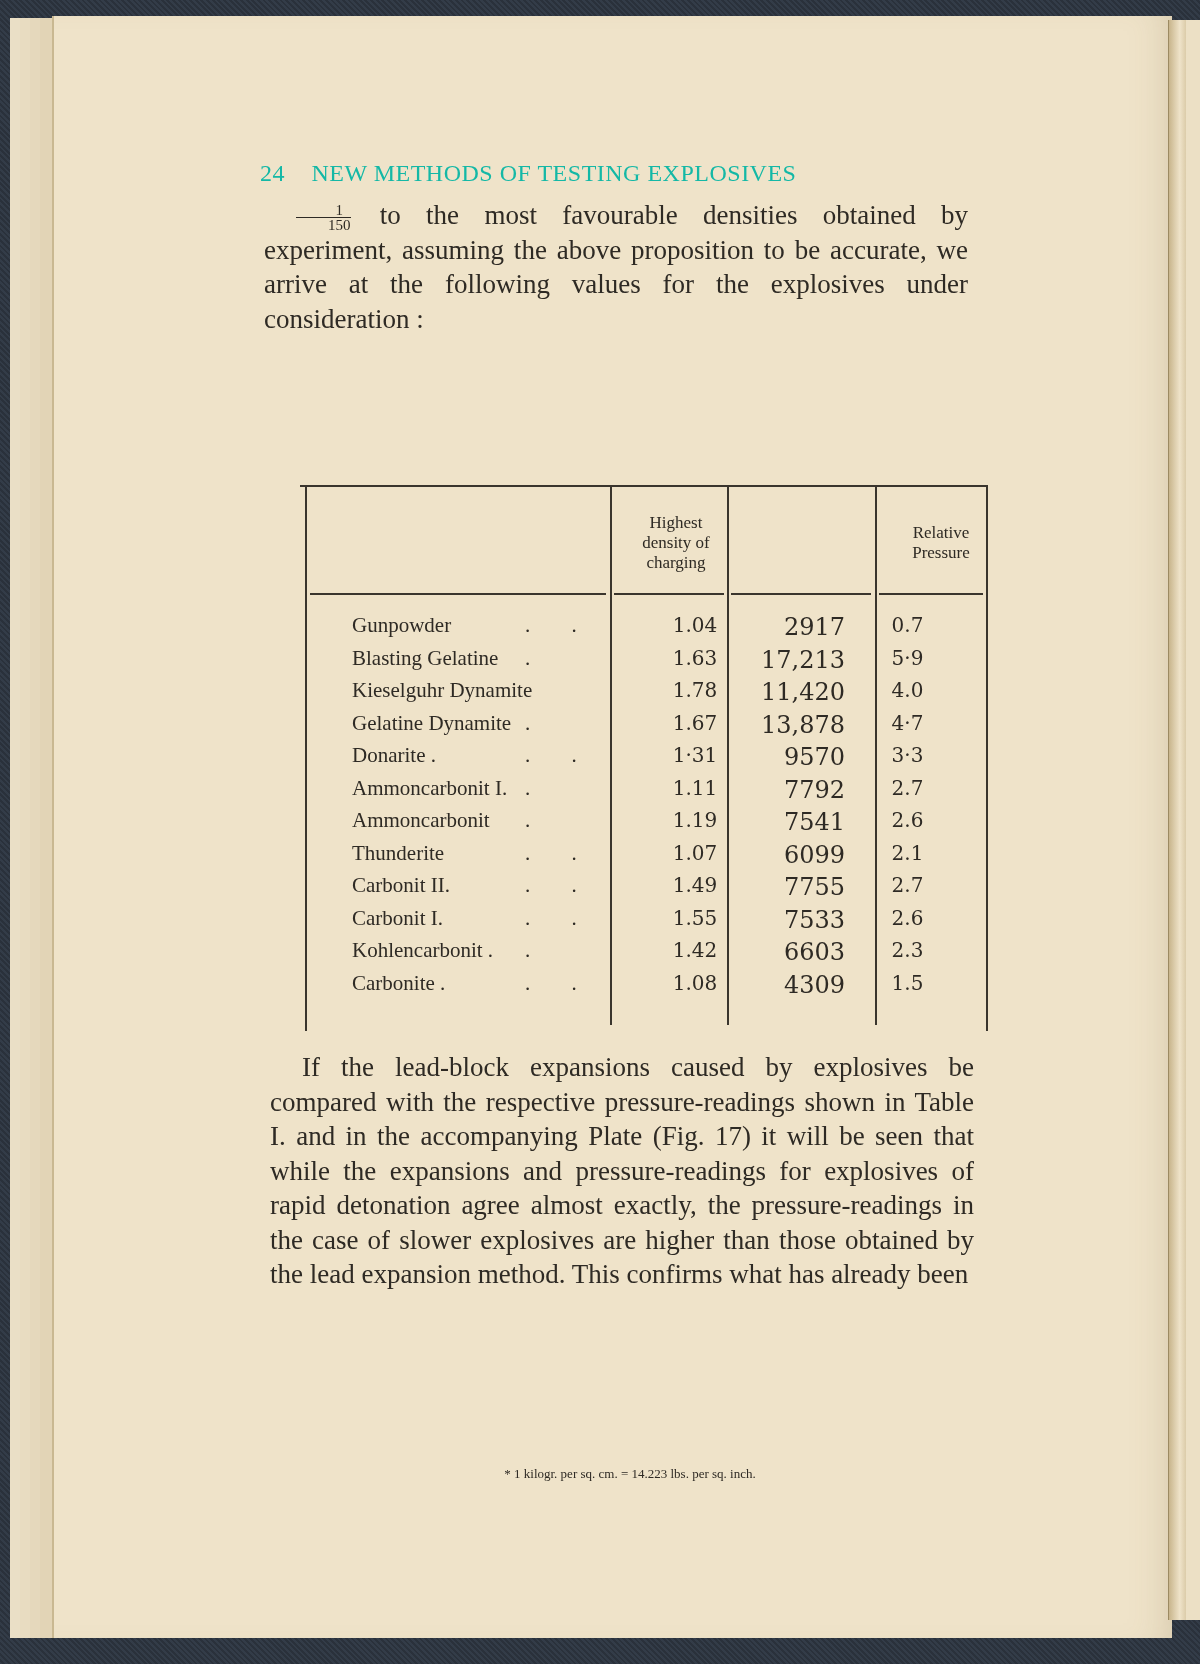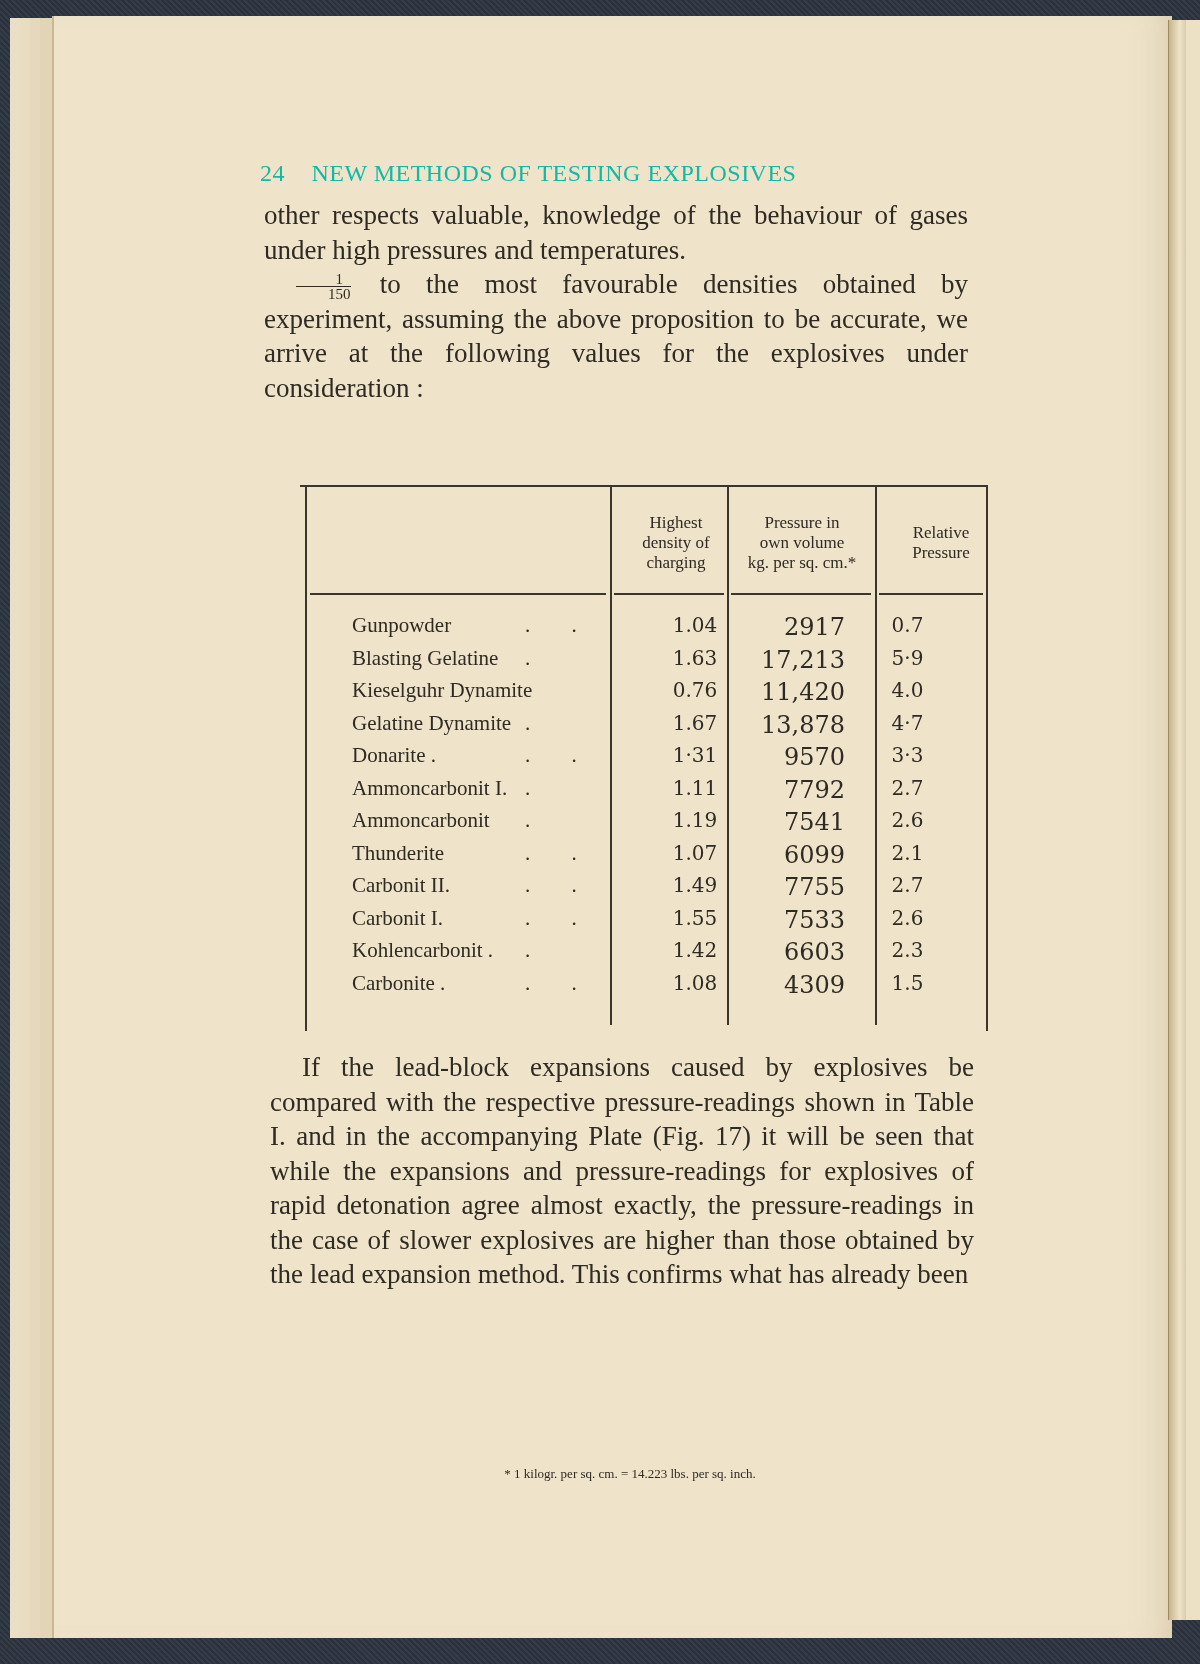--- a/index.html
+++ b/index.html
@@ -95,21 +95,20 @@
 <div class="page"></div>
 <div class="fold"></div>
 <div class="nextpage"></div>
 
 <div class="running-head">
   <span class="pno">24</span>
   <span>NEW METHODS OF TESTING EXPLOSIVES</span>
 </div>
 
 <div class="text" style="top:198px; left:264px; width:704px;">
-  <p class="para">other respects valuable, knowledge of the behaviour of gases under high pressures and temperatures.</p>
   <p class="para indent">
     <span class="frac"><span class="num">1</span><span>150</span></span>
     <span>to the most favourable densities obtained by experiment, assuming the above proposition to be accurate, we arrive at the following values for the explosives under consideration :</span></p>
 </div>
 
 <div class="tbl">
   <div class="topline"></div>
   <div class="vline" style="left:5px; top:0; height:546px;"></div>
   <div class="vline" style="left:310px; top:0; height:540px;"></div>
   <div class="vline" style="left:427px; top:0; height:540px;"></div>
@@ -118,25 +117,20 @@
   <div class="hrule" style="left:10px; width:296px;"></div>
   <div class="hrule" style="left:314px; width:110px;"></div>
   <div class="hrule" style="left:431px; width:140px;"></div>
   <div class="hrule" style="left:579px; width:104px;"></div>
 
   <div class="th" style="left:312px; width:114px;padding-left:7px;">
     <div>Highest</div>
     <div>density of</div>
     <div>charging</div>
   </div>
-  <div class="th" style="left:429px; width:146px;">
-    <div>Pressure in</div>
-    <div>own volume</div>
-    <div>kg. per sq. cm.*</div>
-  </div>
   <div class="th" style="left:577px; width:128px; top:38px;">
     <div>Relative</div>
     <div>Pressure</div>
   </div>
 
   <div class="rows" id="rows">
       <div class="row">
         <span class="name">Gunpowder</span>
         <span class="dots">. .</span>
         <span class="c1">1.04</span>
@@ -146,21 +140,21 @@
       <div class="row">
         <span class="name">Blasting Gelatine</span>
         <span class="dots">  .</span>
         <span class="c1">1.63</span>
         <span class="c2">17,213</span>
         <span class="c3">5·9</span>
       </div>
       <div class="row">
         <span class="name">Kieselguhr Dynamite</span>
         <span class="dots"></span>
-        <span class="c1">0.76</span>
+        <span class="c1">1.78</span>
         <span class="c2">11,420</span>
         <span class="c3">4.0</span>
       </div>
       <div class="row">
         <span class="name">Gelatine Dynamite</span>
         <span class="dots">  .</span>
         <span class="c1">1.67</span>
         <span class="c2">13,878</span>
         <span class="c3">4·7</span>
       </div>

